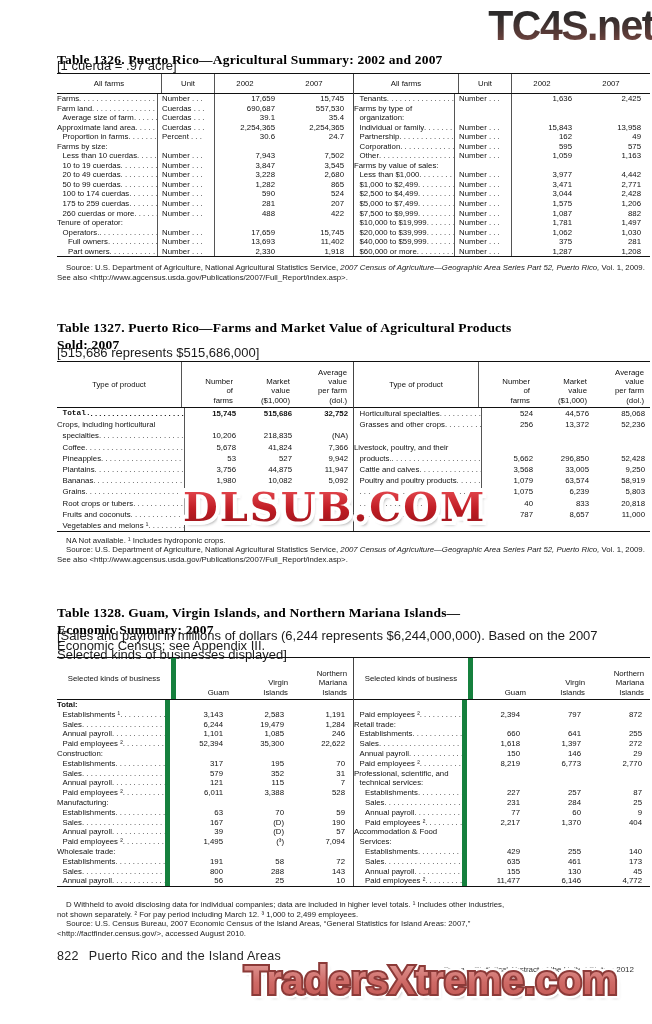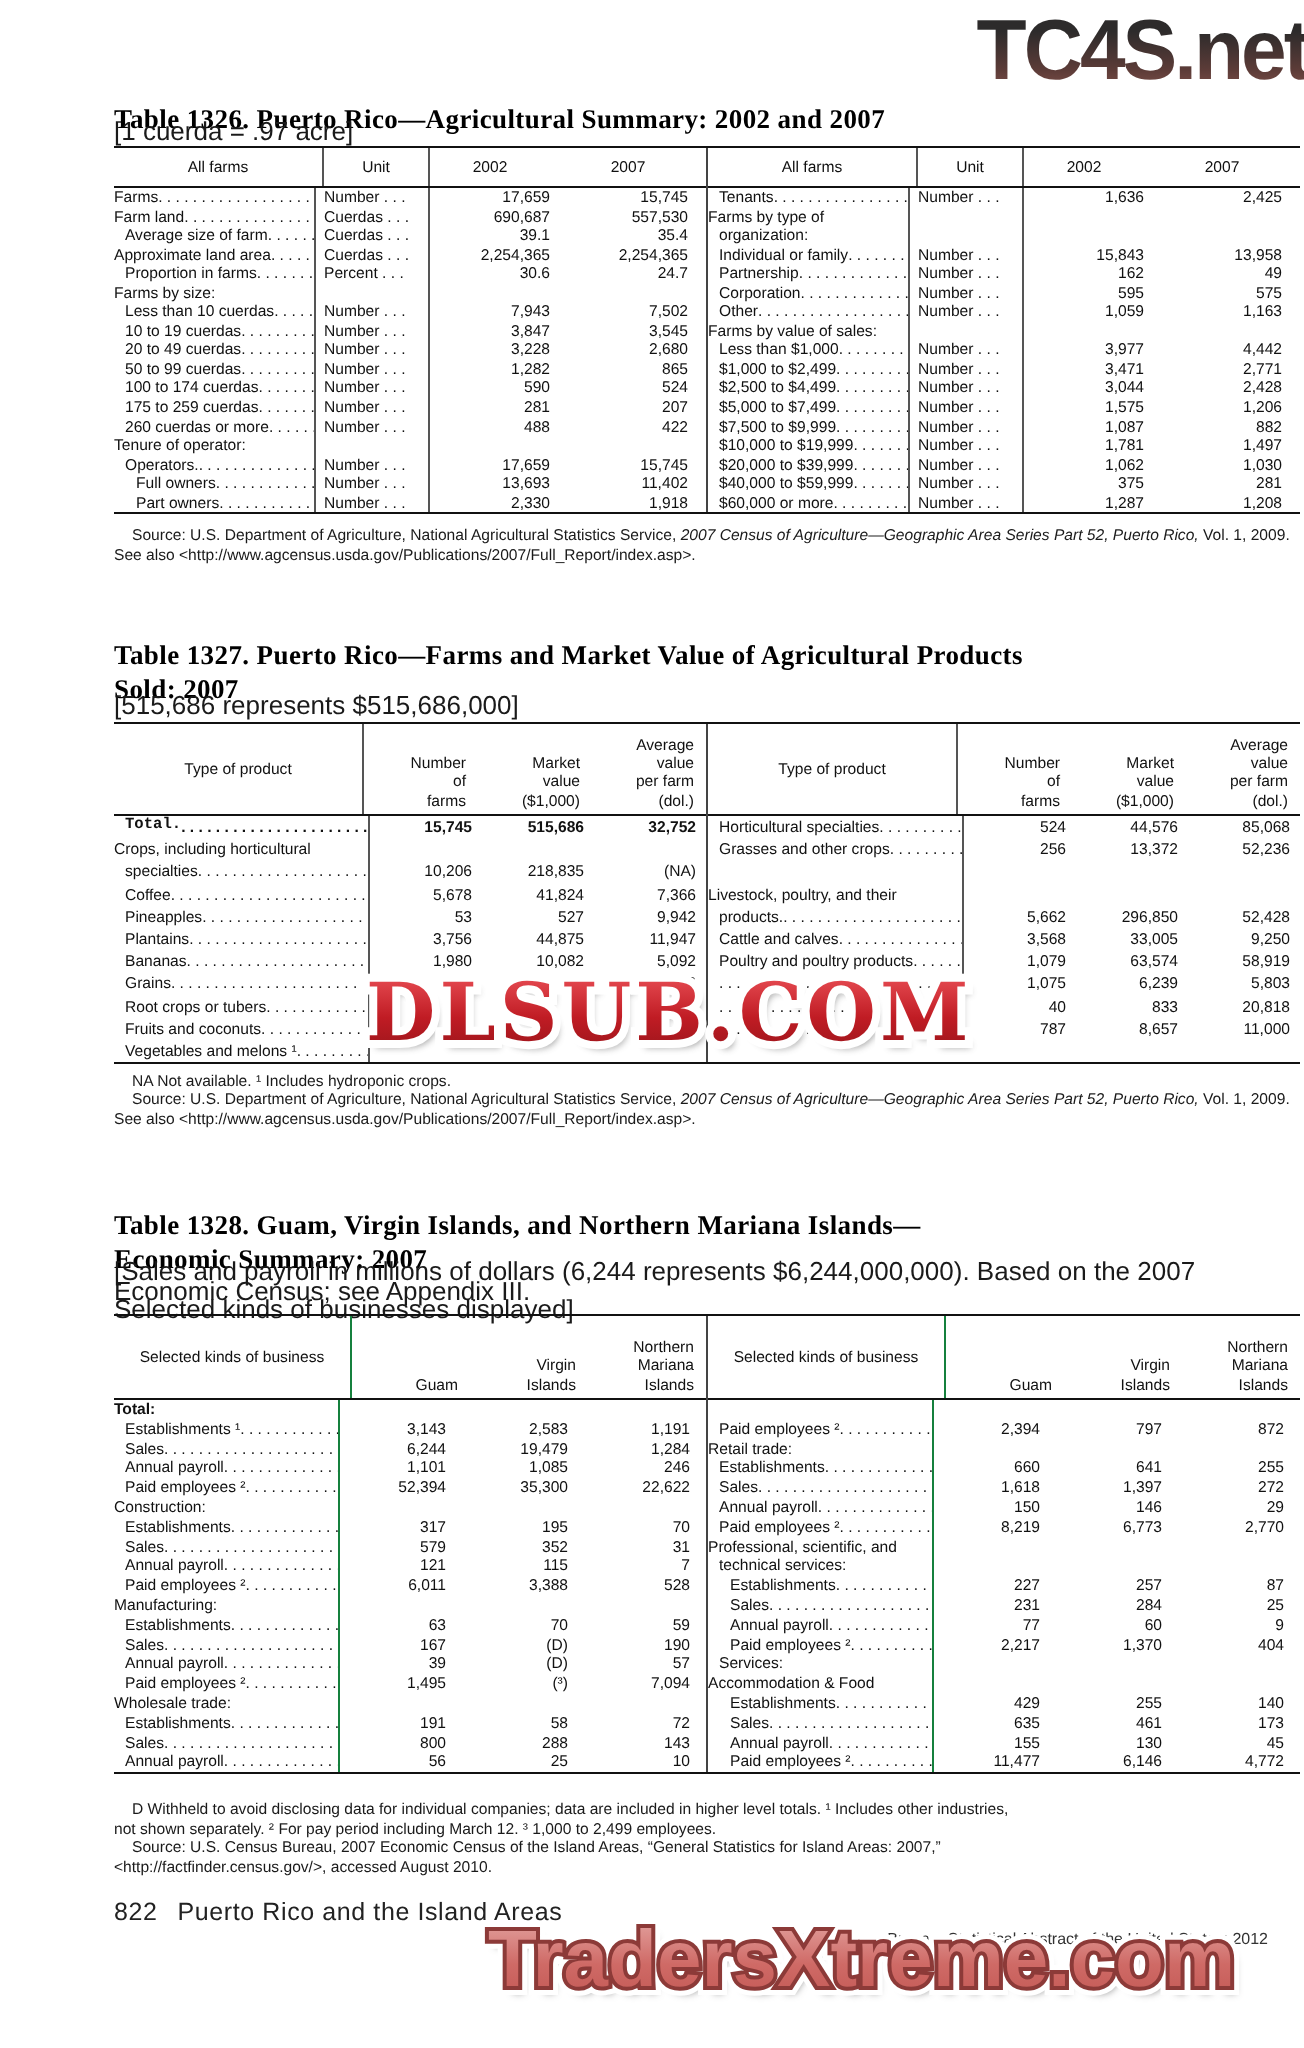--- a/index.html
+++ b/index.html
@@ -61,21 +61,21 @@
   #t1327 .hd{height:45px;}
   #t1327 .tr{height:11.2px;line-height:11.2px;}
   #t1327 .lbl{border-right:1px solid #555;}
   #t1327 .num,#t1327 .hcol{width:51px;}
   #t1327 .num{padding-right:5px;}
 
   
   #t1328{top:657px;}
   #t1328 .hd{height:41px;}
   #t1328 .tr{height:9.8px;line-height:9.8px;}
-  #t1328 .lbl{border-right:1px solid #15803d;}
+  #t1328 .lbl{border-right:5px solid #15803d;}
   #t1328 .num,#t1328 .hcol{width:53px;}
   #t1328 .num{padding-right:8px;}
 
   
   #t1326-title{top:43px;}
   #t1326-note{top:61px;}
   #t1326-src{top:263px;}
   #t1327-title{top:311px;}
   #t1327-note{top:348px;}
   #t1327-fn{top:536px;}
@@ -989,30 +989,30 @@
           <div class="td lbl">
             <span class="t" style="padding-left: 11px;">Paid employees ²</span>
             <span class="fill"></span>
           </div>
           <div class="td num">2,217</div>
           <div class="td num">1,370</div>
           <div class="td num">404</div>
         </div>
         <div class="tr">
           <div class="td lbl nl">
+            <span class="t" style="padding-left: 0px;">Accommodation &amp; Food</span>
+            <span class="fill"></span>
+          </div>
+          <div class="td num"></div>
+          <div class="td num"></div>
+          <div class="td num"></div>
+        </div>
+        <div class="tr">
+          <div class="td lbl nl">
             <span class="t" style="padding-left: 5.5px;">Services:</span>
-            <span class="fill"></span>
-          </div>
-          <div class="td num"></div>
-          <div class="td num"></div>
-          <div class="td num"></div>
-        </div>
-        <div class="tr">
-          <div class="td lbl nl">
-            <span class="t" style="padding-left: 0px;">Accommodation &amp; Food</span>
             <span class="fill"></span>
           </div>
           <div class="td num"></div>
           <div class="td num"></div>
           <div class="td num"></div>
         </div>
         <div class="tr">
           <div class="td lbl">
             <span class="t" style="padding-left: 11px;">Establishments</span>
             <span class="fill"></span>

